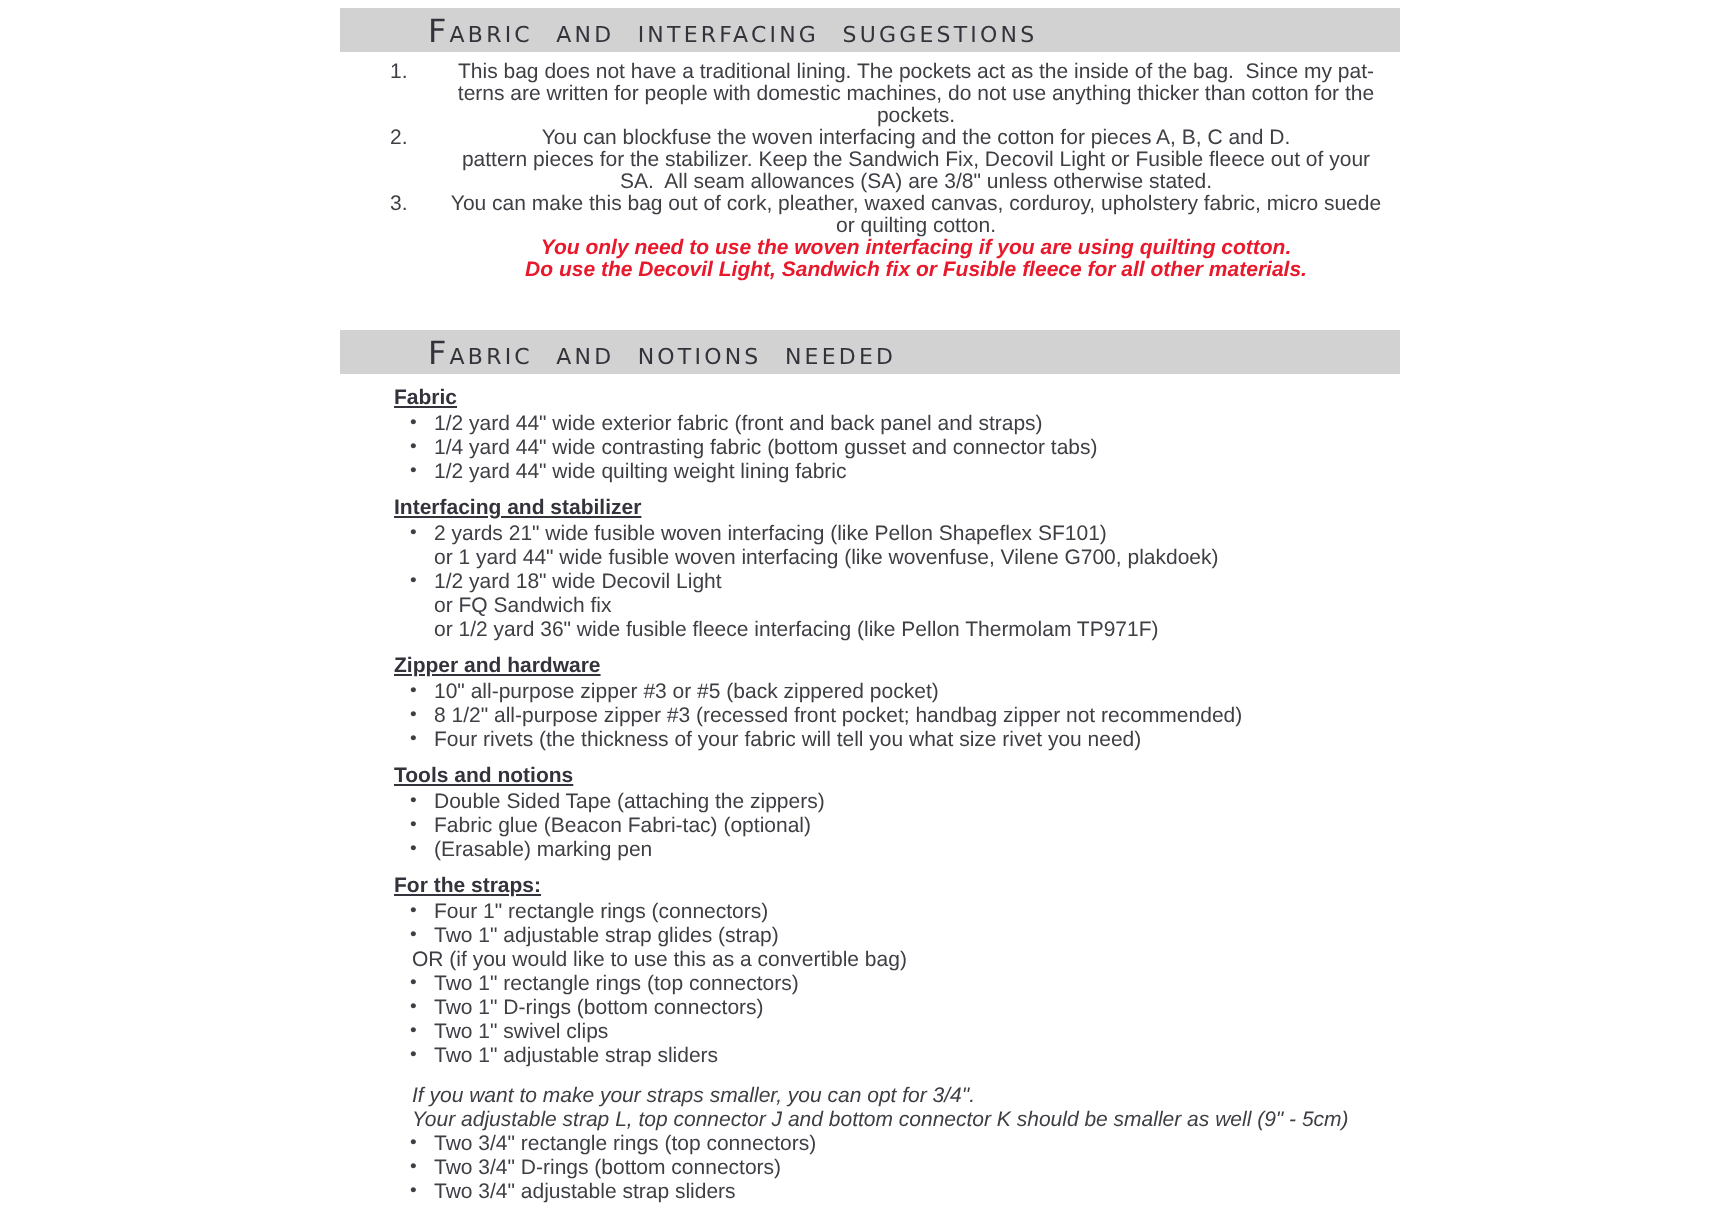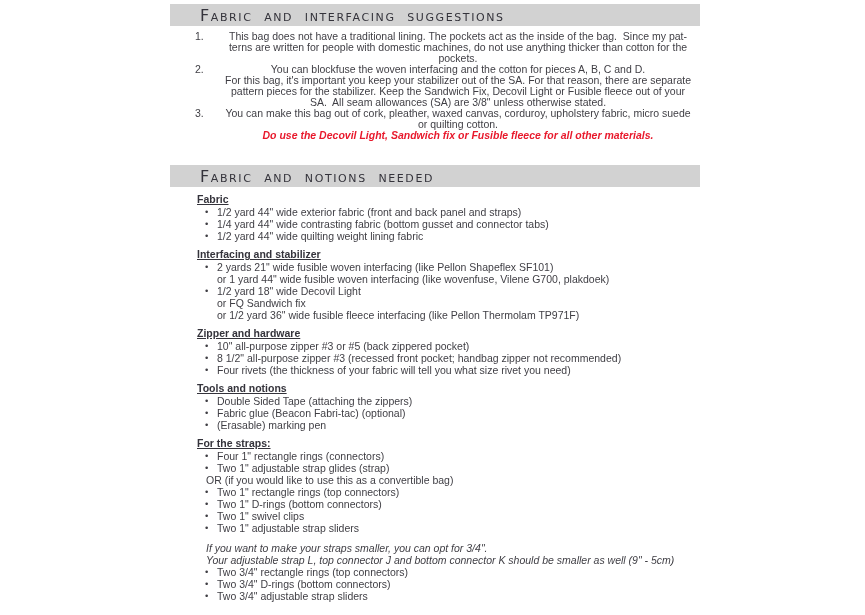--- a/index.html
+++ b/index.html
@@ -12,21 +12,21 @@
     overflow: hidden;
     position: relative;
   }
   .page { position: absolute; left: 170px; top: 0; width: 530px; }
 
   .bar {
     background: #d2d2d2;
     height: 22px;
     margin-top: 4px;
     display: flex; align-items: center;
-    padding-left: 30px;
+    padding-left: 44px;
   }
   .bar2 { margin-top: 24px; }
   .bar-title {
     font-family: "DejaVu Sans", sans-serif;
     font-variant: small-caps;
     font-size: 16px;
     letter-spacing: 1.6px;
     word-spacing: 5px;
     color: #34333b;
   }
@@ -70,31 +70,31 @@
         <div class="tline">This bag does not have a traditional lining. The pockets act as the inside of the bag.  Since my pat-</div>
         <div class="tline">terns are written for people with domestic machines, do not use anything thicker than cotton for the</div>
         <div class="tline">pockets.</div>
       </div>
     </div>
 
     <div class="numitem">
       <span class="num">2.</span>
       <div class="ibody">
         <div class="tline">You can blockfuse the woven interfacing and the cotton for pieces A, B, C and D.</div>
-        <div class="tline">For this bag, it's important you keep your stabilizer out of the SA. For that reason, there are separate</div>
         <div class="tline">pattern pieces for the stabilizer. Keep the Sandwich Fix, Decovil Light or Fusible fleece out of your</div>
         <div class="tline">SA.  All seam allowances (SA) are 3/8" unless otherwise stated.</div>
       </div>
     </div>
 
     <div class="numitem">
       <span class="num">3.</span>
       <div class="ibody">
         <div class="tline">You can make this bag out of cork, pleather, waxed canvas, corduroy, upholstery fabric, micro suede</div>
         <div class="tline">or quilting cotton.</div>
+        <div class="wline">You only need to use the woven interfacing if you are using quilting cotton.</div>
         <div class="wline">Do use the Decovil Light, Sandwich fix or Fusible fleece for all other materials.</div>
       </div>
     </div>
 
   </div>
 
   <div class="bar bar2">
     <span class="bar-title">Fabric and notions needed</span>
   </div>
 

